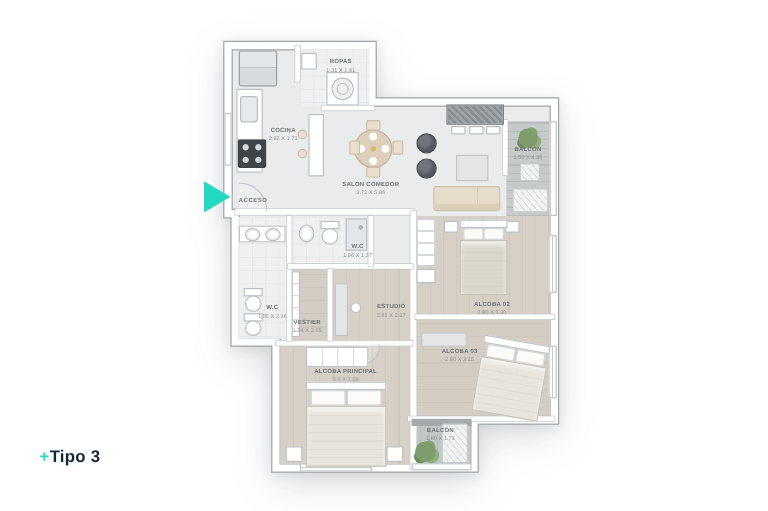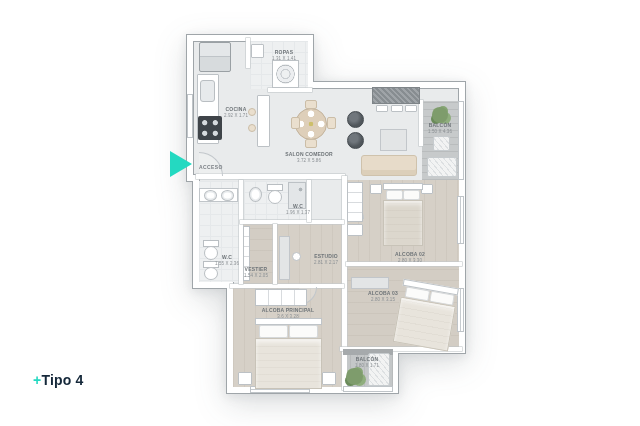--- a/index.html
+++ b/index.html
@@ -250,15 +250,15 @@
   </div>
   <div class="lbl" style="left:288px;top:313px">
     <div class="rname">ALCOBA PRINCIPAL</div>
     <div class="rdims">3.6 X 3.28</div>
   </div>
   <div class="lbl" style="left:367px;top:362px">
     <div class="rname">BALCÓN</div>
     <div class="rdims">1.80 X 1.71</div>
   </div>
 
-  <div class="tipo"><span class="plus">+</span><span>Tipo 4</span></div>
+  <div class="tipo"><span class="plus">+</span><span>Tipo 3</span></div>
 
 </div>
 
 </body></html>

